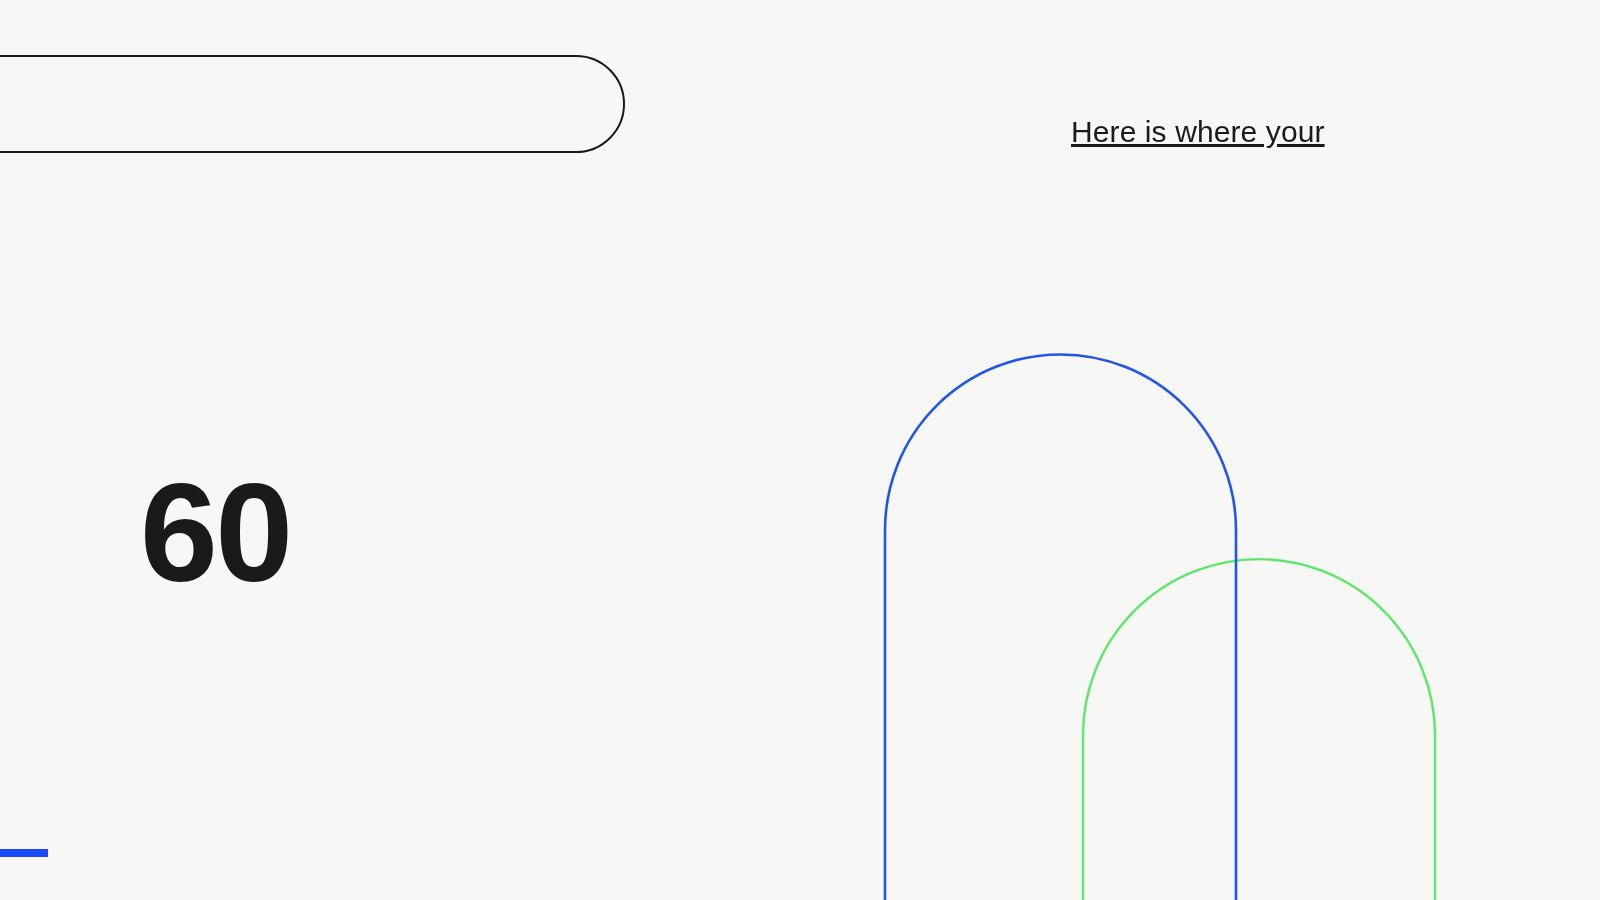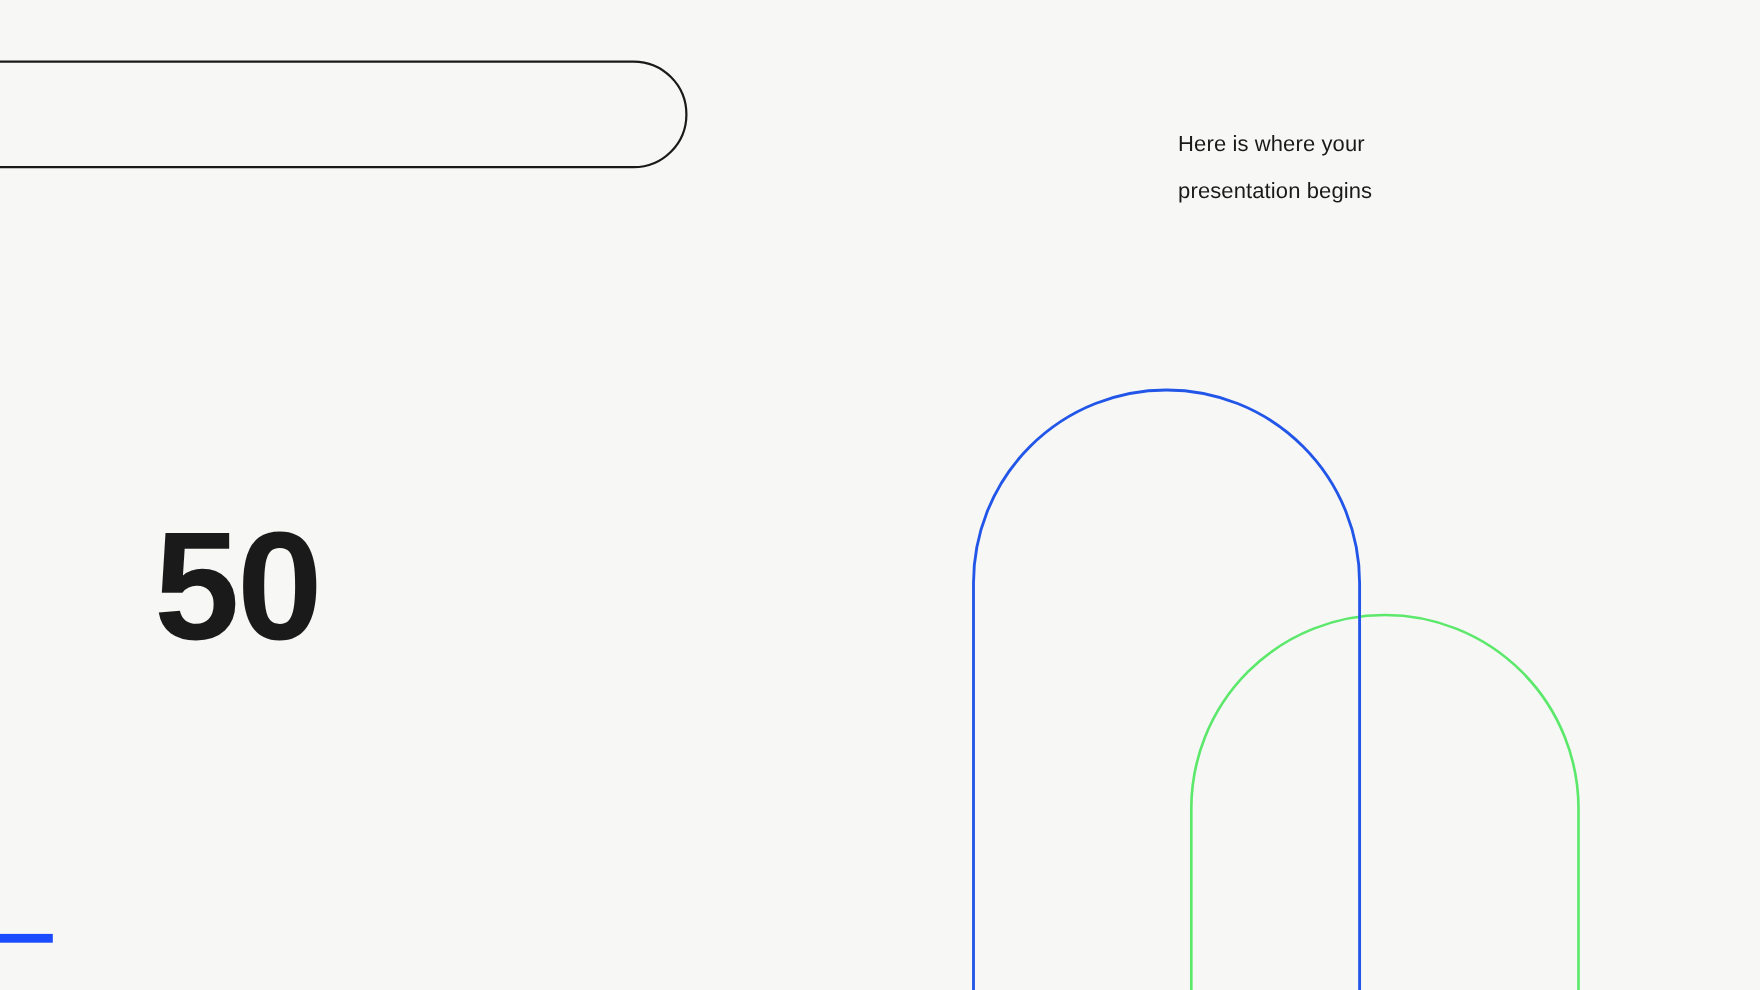--- a/index.html
+++ b/index.html
@@ -72,25 +72,26 @@
     display: block;
   }
 
   
   .subtitle {
     position: absolute;
     left: 1071px;
     top: 110px;
     margin: 0;
     width: 360px;
-    font-size: 20px;
+    font-size: 30px;
     font-weight: 400;
     line-height: 43px;
     letter-spacing: 0.1px;
     color: #1a1a1a;
+    text-decoration: underline;
   }
   .subtitle .line {
     display: block;
   }
 </style>
 </head>
 <body>
 
 <div id="slide">
 
@@ -99,21 +100,20 @@
     <path d="M1083 900 L1083 735 A176 176 0 0 1 1435 735 L1435 900" stroke="#5ce86a" stroke-width="2.4" fill="none"></path>
 
     <path d="M885 900 L885 530 A175.5 175.5 0 0 1 1236 530 L1236 900" stroke="#2256e8" stroke-width="2.6" fill="none"></path>
   </svg>
 
   <div class="pill-outline"></div>
 
   <div class="accent-dash"></div>
 
   <h1 class="headline">
-    <span class="line">50</span>
+    <span class="line">60</span>
   </h1>
 
   <p class="subtitle">
     <span class="line">Here is where your</span>
-    <span class="line">presentation begins</span>
   </p>
 
 </div>
 
 </body></html>

